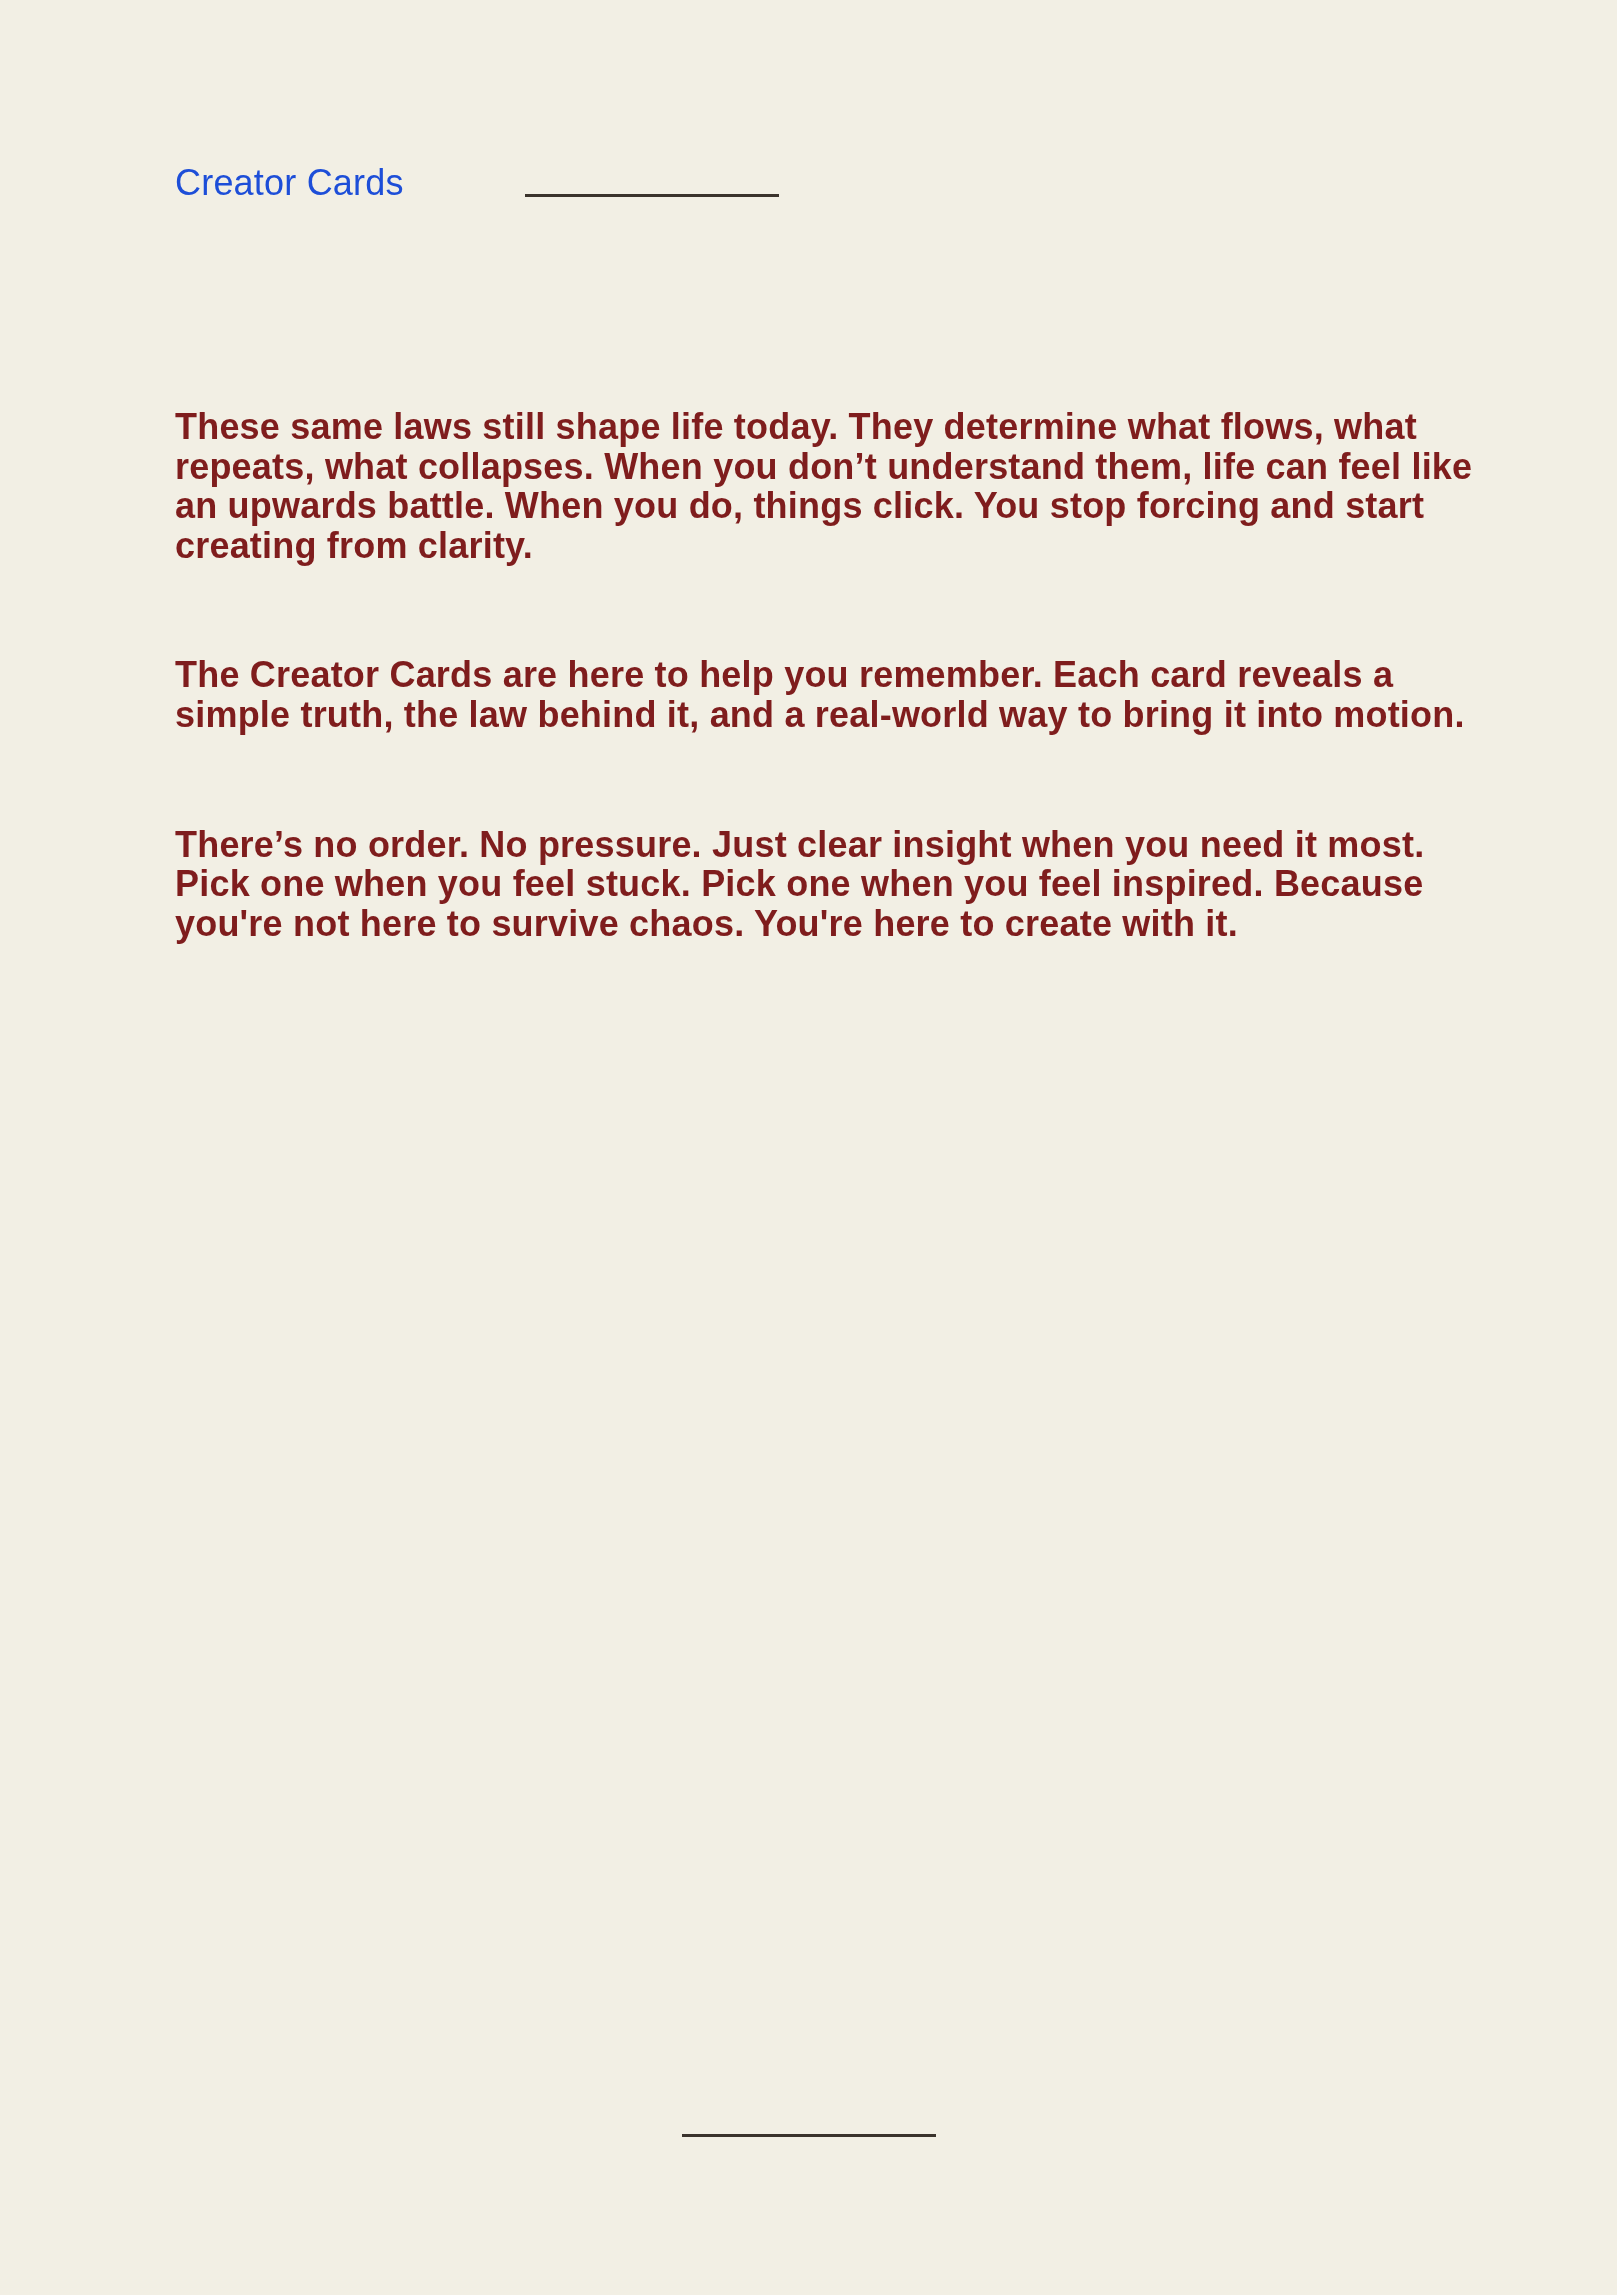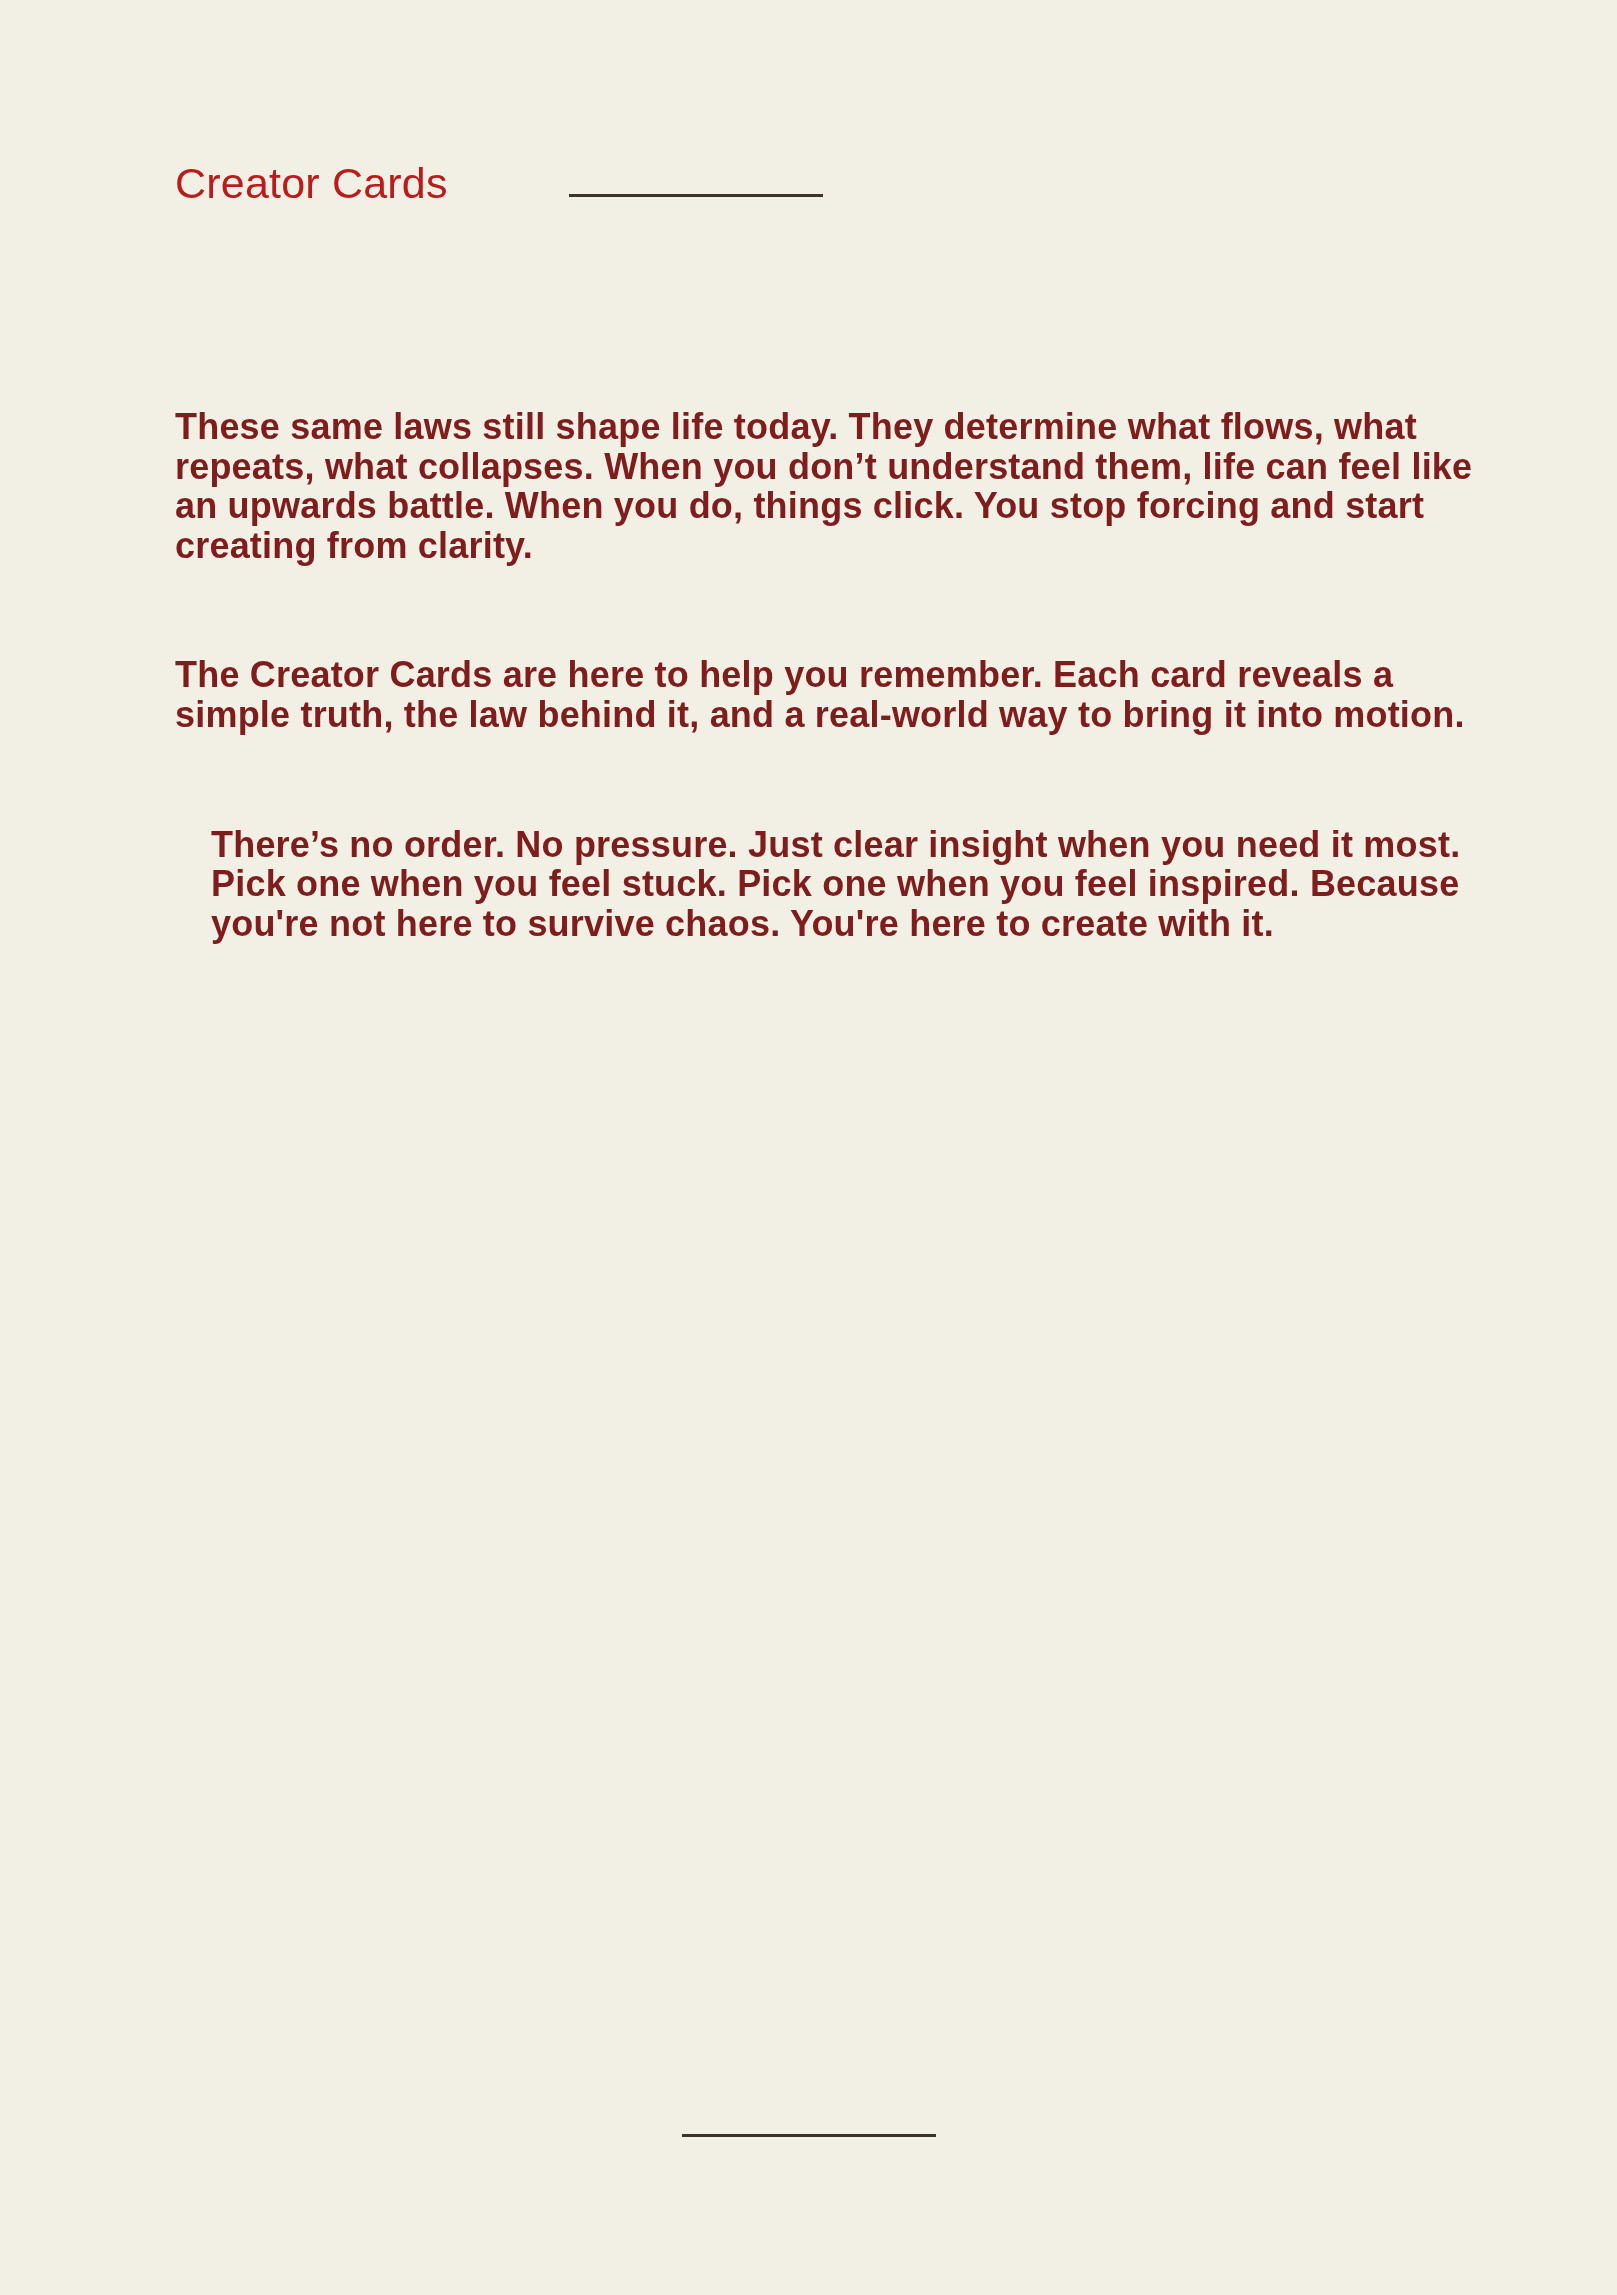--- a/index.html
+++ b/index.html
@@ -21,23 +21,23 @@
     box-sizing: border-box;
     padding: 0 175px;
   }
   .header {
     display: flex;
     align-items: center;
     padding-top: 154px;
     height: 58px;
   }
   .header-title {
-    font-size: 43px;
+    font-size: 36px;
     letter-spacing: 0.2px;
-    color: #b91c1c;
+    color: #1d4ed8;
     white-space: nowrap;
     font-weight: 400;
   }
   .header-rule {
     width: 254px;
     height: 0;
     border-bottom: 3.3px solid #3b332c;
     margin-left: 121px;
     margin-top: 25px;
   }
@@ -56,21 +56,20 @@
   .body-copy p {
     margin: 0 0 90px 0;
     font-size: 36px;
     line-height: 1.1;
     letter-spacing: 0.2px;
     color: #7f1d1d;
     font-weight: 700;
   }
   .body-copy p:last-child {
     margin-bottom: 0;
-    margin-left: 36px;
   }
   .footer-rule {
     position: absolute;
     left: 50%;
     transform: translateX(-50%);
     bottom: 158px;
     width: 254px;
     height: 0;
     border-bottom: 3.3px solid #3b332c;
   }

